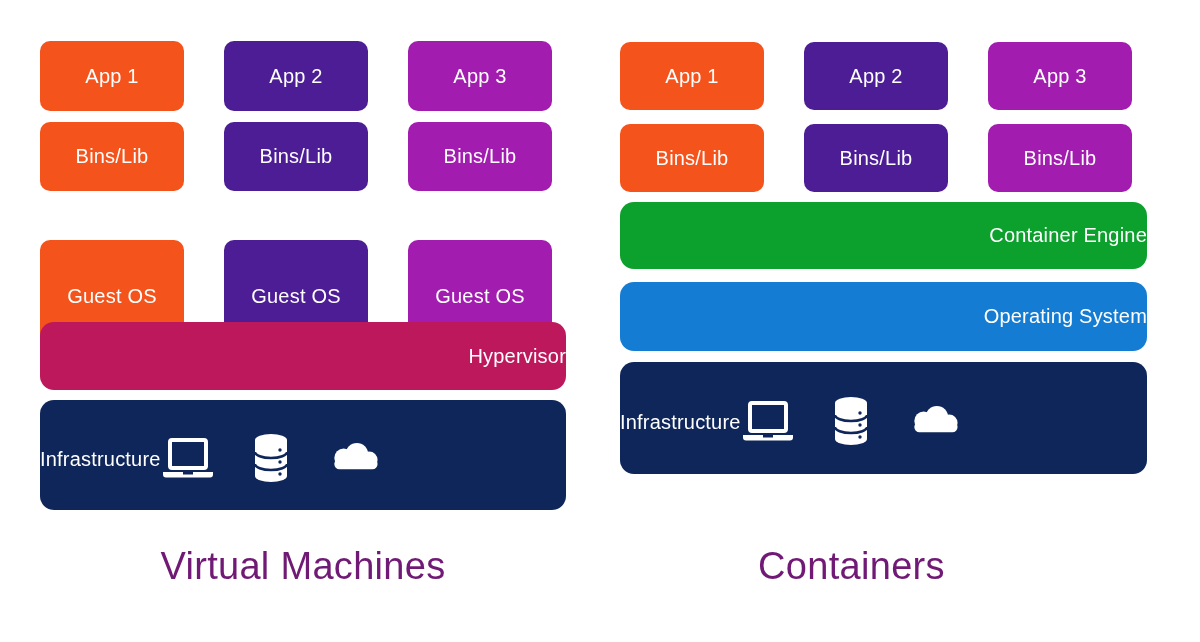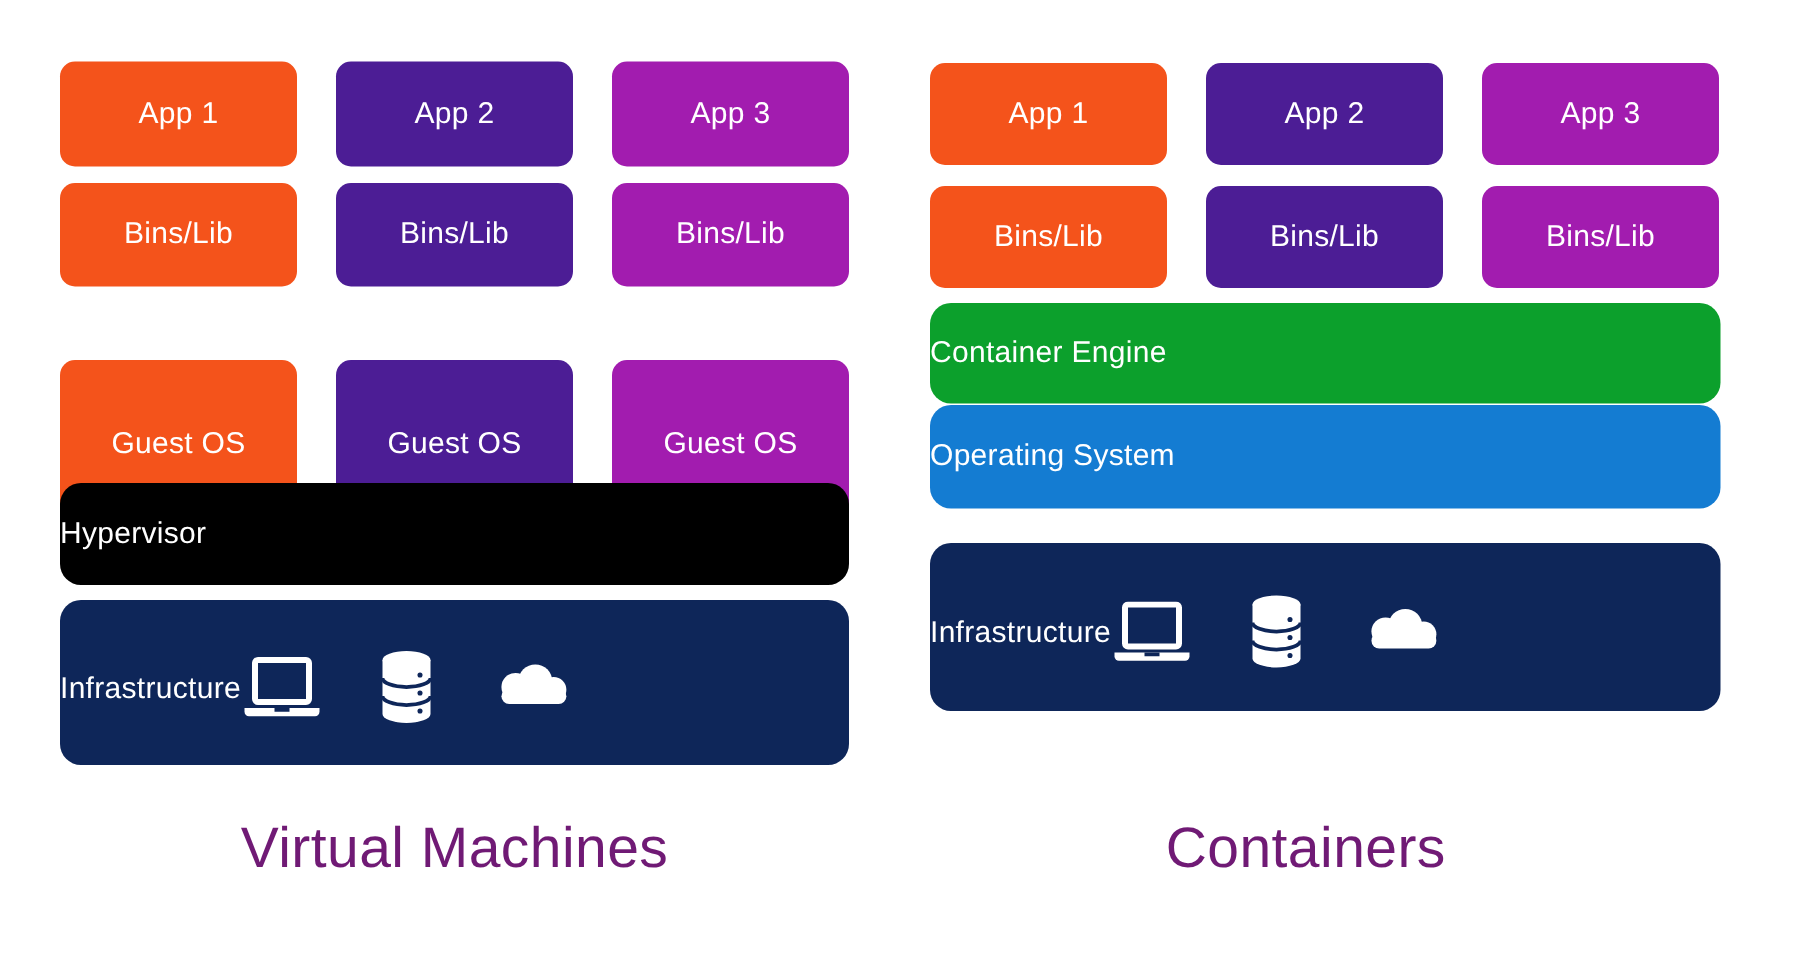--- a/index.html
+++ b/index.html
@@ -5,61 +5,61 @@
   html,body{margin:0;padding:0;background:#ffffff;}
   .canvas{
     position:relative;width:1200px;height:642px;background:#ffffff;overflow:hidden;
     font-family:"Liberation Sans", sans-serif;
   }
   .panel{position:absolute;}
   .panel.vm{left:40px;top:41px;width:526px;height:469px;}
   .panel.ct{left:620px;top:42px;width:527px;height:432px;}
 
   .block{
-    position:absolute;width:158px;border-radius:10px;
+    position:absolute;width:144px;border-radius:10px;
     display:flex;align-items:center;justify-content:center;
     color:#ffffff;font-size:20px;letter-spacing:.2px;
   }
   .ca{left:0;} .cb{left:184px;} .cc{left:368px;}
 
   
   .vm .r-app{top:0;height:70px;}
   .vm .r-bins{top:81px;height:69px;}
   .vm .r-guest{top:159px;height:112px;margin-top:40px;}
   
   .ct .r-app{top:0;height:68px;}
   .ct .r-bins{top:82px;height:68px;}
 
   .bar{
     position:absolute;left:0;right:0;border-radius:14px;
-    display:flex;align-items:center;justify-content:flex-start;
+    display:flex;align-items:center;justify-content:flex-end;
     color:#ffffff;font-size:20px;letter-spacing:.2px;
   }
-  .vm .hypervisor{top:281px;height:68px;background:#000000;}
+  .vm .hypervisor{top:281px;height:68px;background:#be185d;}
   .vm .infra{top:359px;height:110px;background:#0E2659;}
   .ct .engine{top:160px;height:67px;background:#0CA02C;}
-  .ct .os{top:228px;height:69px;background:#147CD2;}
+  .ct .os{top:240px;height:69px;background:#147CD2;}
   .ct .infra{top:320px;height:112px;background:#0E2659;}
 
   .c1{background:#F4531B;}
   .c2{background:#4c1d95;}
   .c3{background:#a21caf;}
 
   .infra{flex-direction:row;justify-content:flex-start;text-align:center;}
   .infra-title{margin-top:9px;font-size:20px;color:#ffffff;}
   .icons{display:flex;align-items:center;gap:38px;margin-top:5px;}
   .icons svg{display:block;}
 
   .title{
     position:absolute;top:541px;height:50px;
     display:flex;align-items:center;justify-content:center;
     font-size:38px;color:#701a75;letter-spacing:.3px;
   }
   .title.vm-title{left:40px;width:526px;}
-  .title.ct-title{left:607px;width:527px;}
+  .title.ct-title{left:588px;width:527px;}
 </style>
 </head>
 <body>
 
 <div class="canvas">
 
   <section class="panel vm">
     <div class="block c1 ca r-app">App 1</div>
     <div class="block c2 cb r-app">App 2</div>
     <div class="block c3 cc r-app">App 3</div>

